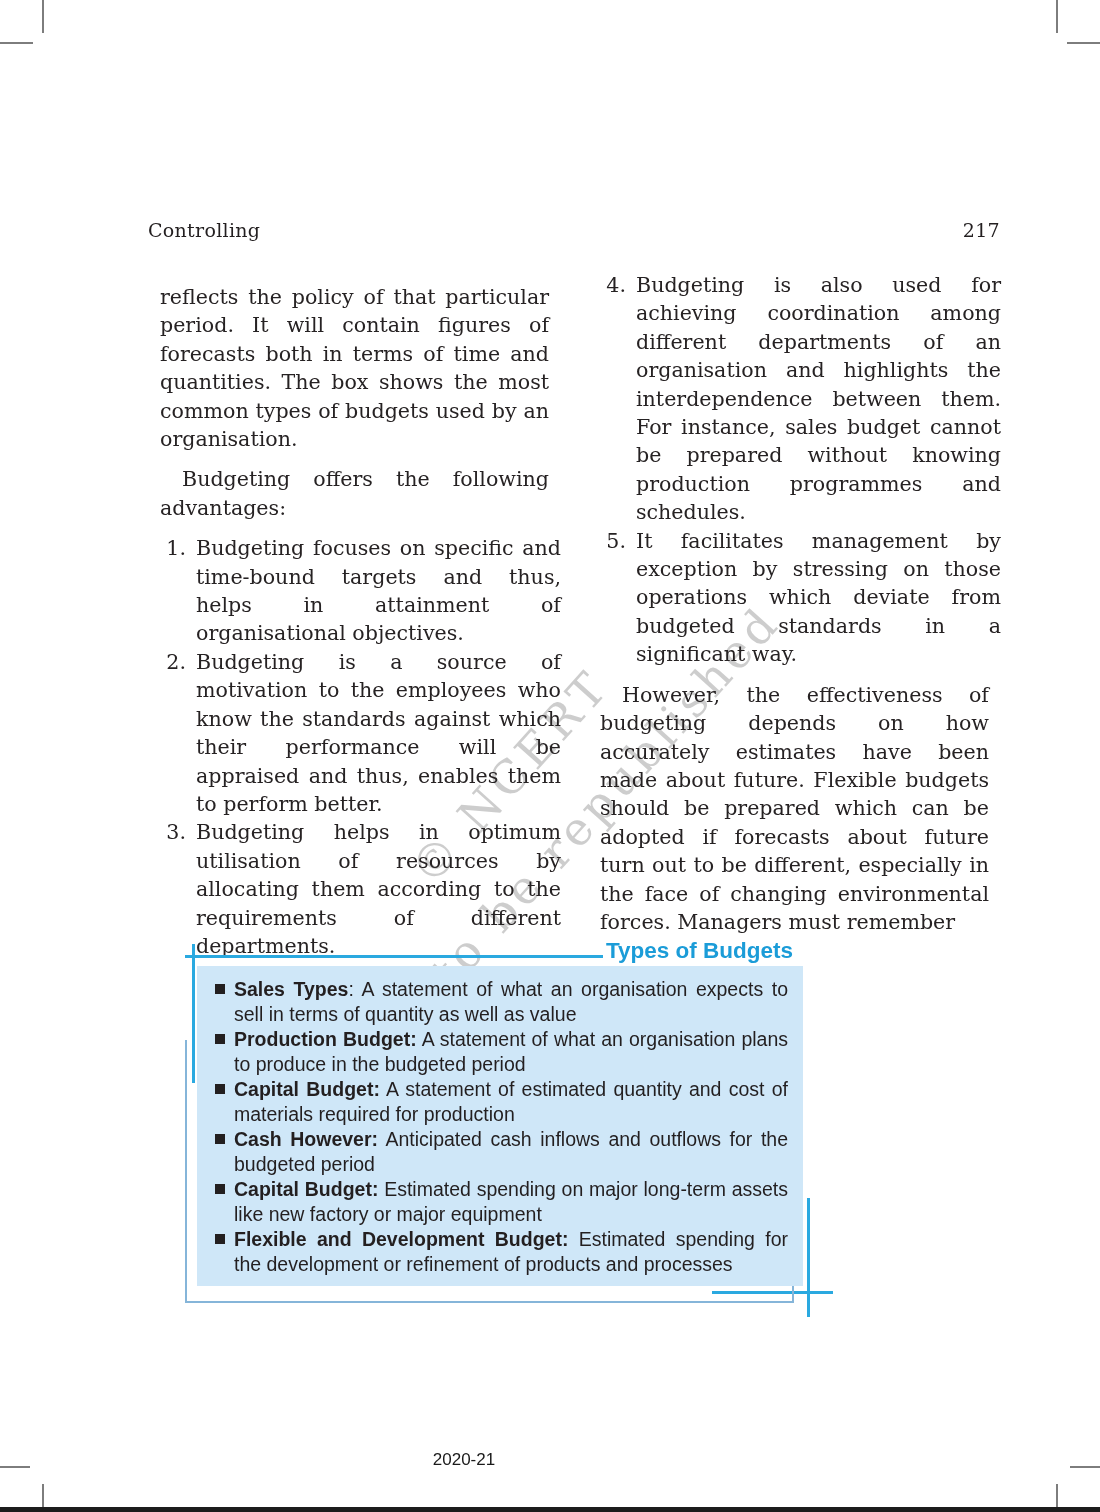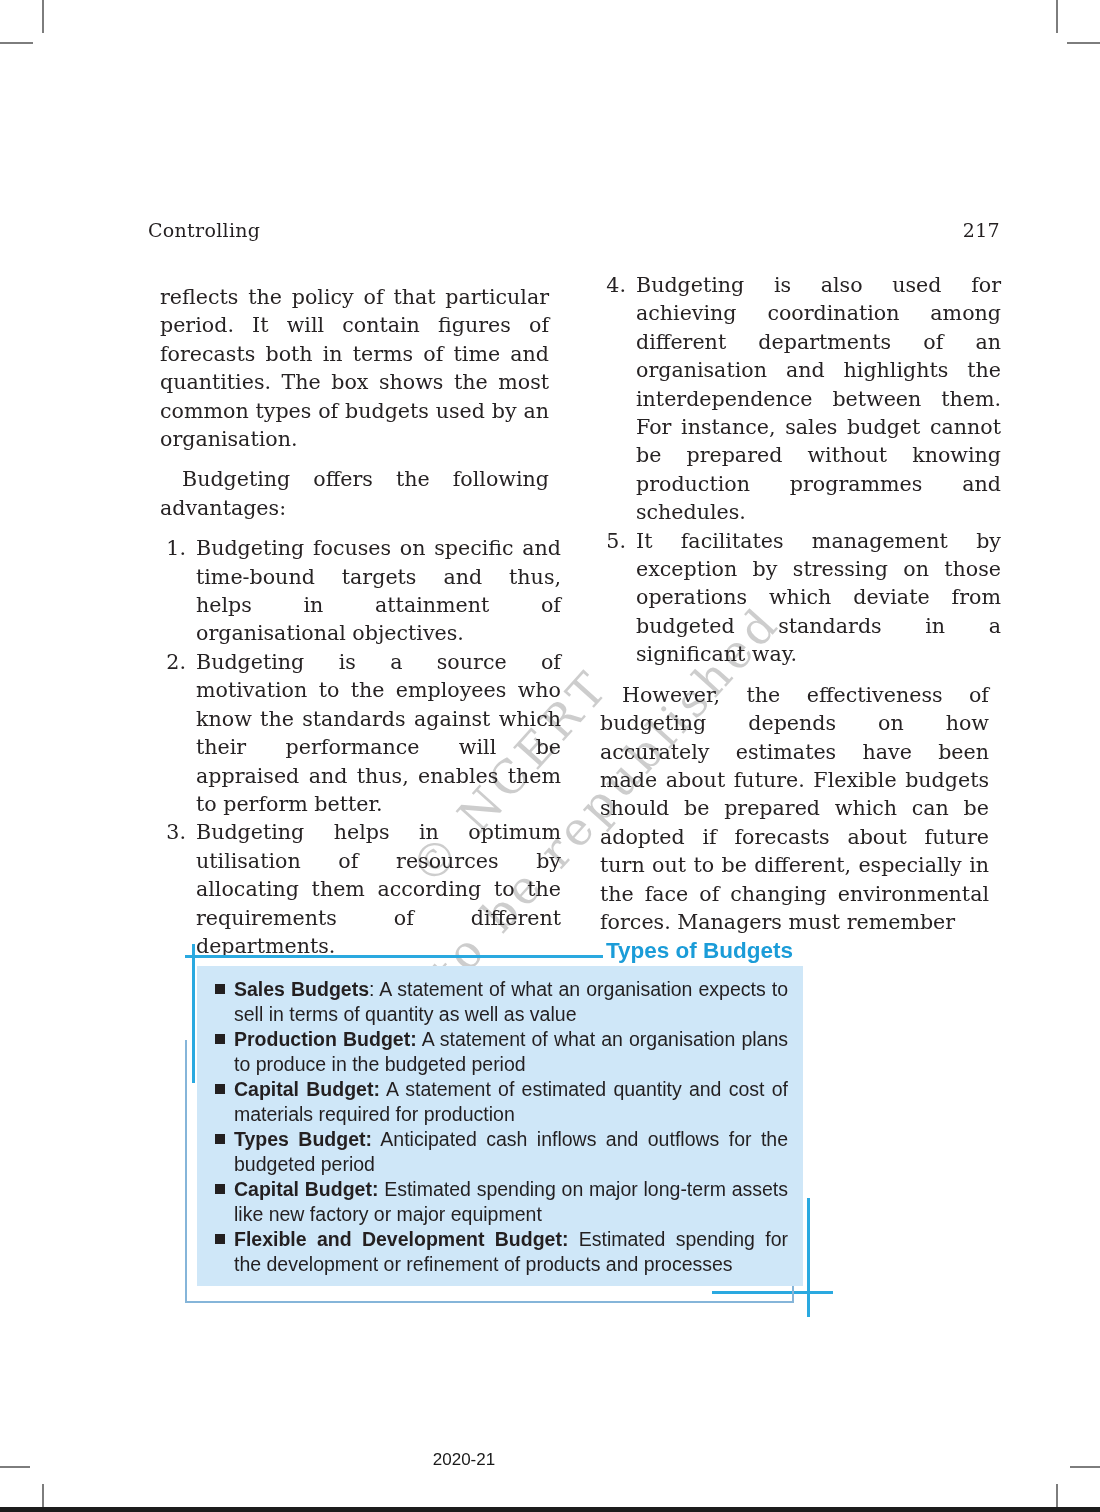--- a/index.html
+++ b/index.html
@@ -108,33 +108,33 @@
   <div class="thin-line" style="left:185px;top:1040px;width:2px;height:263px;"></div>
   <div class="thin-line" style="left:185px;top:1301px;width:609px;height:2px;"></div>
   <div class="thin-line" style="left:792px;top:1286px;width:2px;height:17px;"></div>
 
   <div class="box-title">Types of Budgets</div>
 
   <div class="box-fill">
     <ul>
       <li>
         <span class="sq"></span>
-        <span class="btxt"><span class="blbl">Sales Budgets</span><span>: A statement of what an organisation expects to sell in terms of quantity as well as value</span></span>
+        <span class="btxt"><span class="blbl">Sales Types</span><span>: A statement of what an organisation expects to sell in terms of quantity as well as value</span></span>
       </li>
       <li>
         <span class="sq"></span>
         <span class="btxt"><span class="blbl">Production Budget:</span><span> A statement of what an organisation plans to produce in the budgeted period</span></span>
       </li>
       <li>
         <span class="sq"></span>
         <span class="btxt"><span class="blbl">Capital Budget:</span><span> A statement of estimated quantity and cost of materials required for production</span></span>
       </li>
       <li>
         <span class="sq"></span>
-        <span class="btxt"><span class="blbl">Types Budget:</span><span> Anticipated cash inflows and outflows for the budgeted period</span></span>
+        <span class="btxt"><span class="blbl">Cash However:</span><span> Anticipated cash inflows and outflows for the budgeted period</span></span>
       </li>
       <li>
         <span class="sq"></span>
         <span class="btxt"><span class="blbl">Capital Budget:</span><span> Estimated spending on major long-term assets like new factory or major equipment</span></span>
       </li>
       <li>
         <span class="sq"></span>
         <span class="btxt"><span class="blbl">Flexible and Development Budget:</span><span> Estimated spending for the development or refinement of products and processes</span></span>
       </li>
     </ul>

